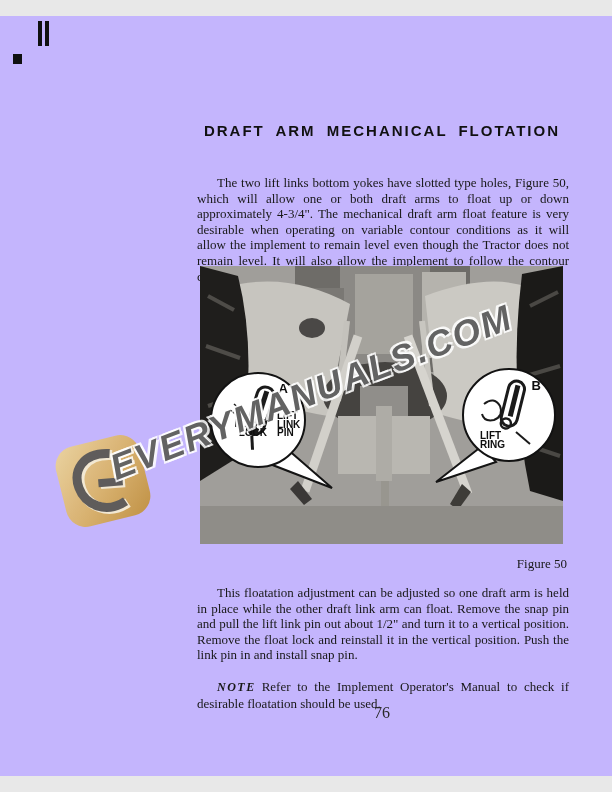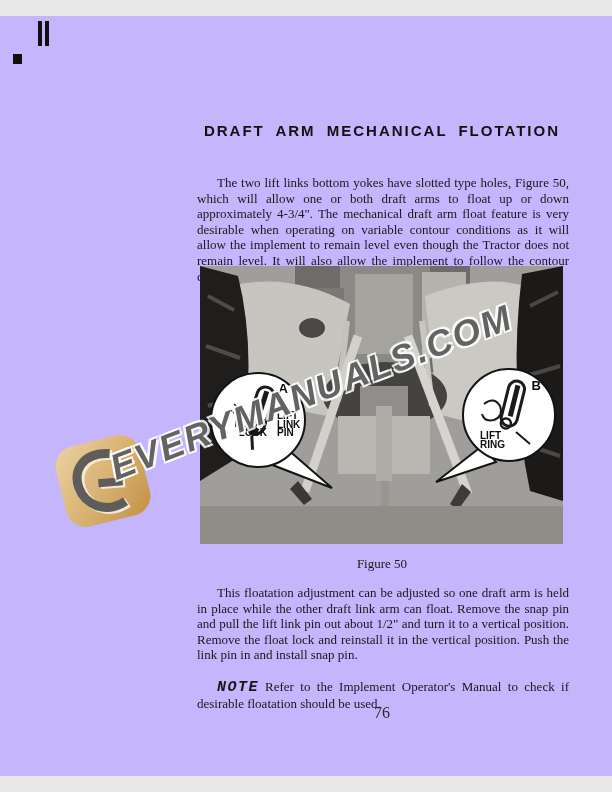--- a/index.html
+++ b/index.html
@@ -20,25 +20,25 @@
   
   .para{
     position:absolute;left:197px;width:372px;
     font-size:13px;line-height:15.6px;text-align:justify;text-indent:20px;
     color:#181818;
   }
   .p1{top:146px;}
   .p2{top:556px;}
   .note{top:650px;}
   .note-label{
-    font-family:Liberation Mono, monospace;font-weight:bold;font-style:italic;
-    font-size:15px;letter-spacing:1.5px;padding-right:6px;
+    font-family:Liberation Serif, serif;font-weight:bold;font-style:italic;
+    font-size:12px;letter-spacing:1.5px;padding-right:6px;
   }
   .caption{
-    position:absolute;left:197px;top:540px;width:370px;text-align:center;
+    position:absolute;left:197px;top:540px;width:370px;text-align:right;
     font-size:13px;color:#181818;
   }
   .page-number{
     position:absolute;left:197px;top:688px;width:370px;text-align:center;
     font-size:16px;color:#2a2a2a;
   }
   
   .figure{
     position:absolute;left:200px;top:250px;width:363px;height:278px;
   }

